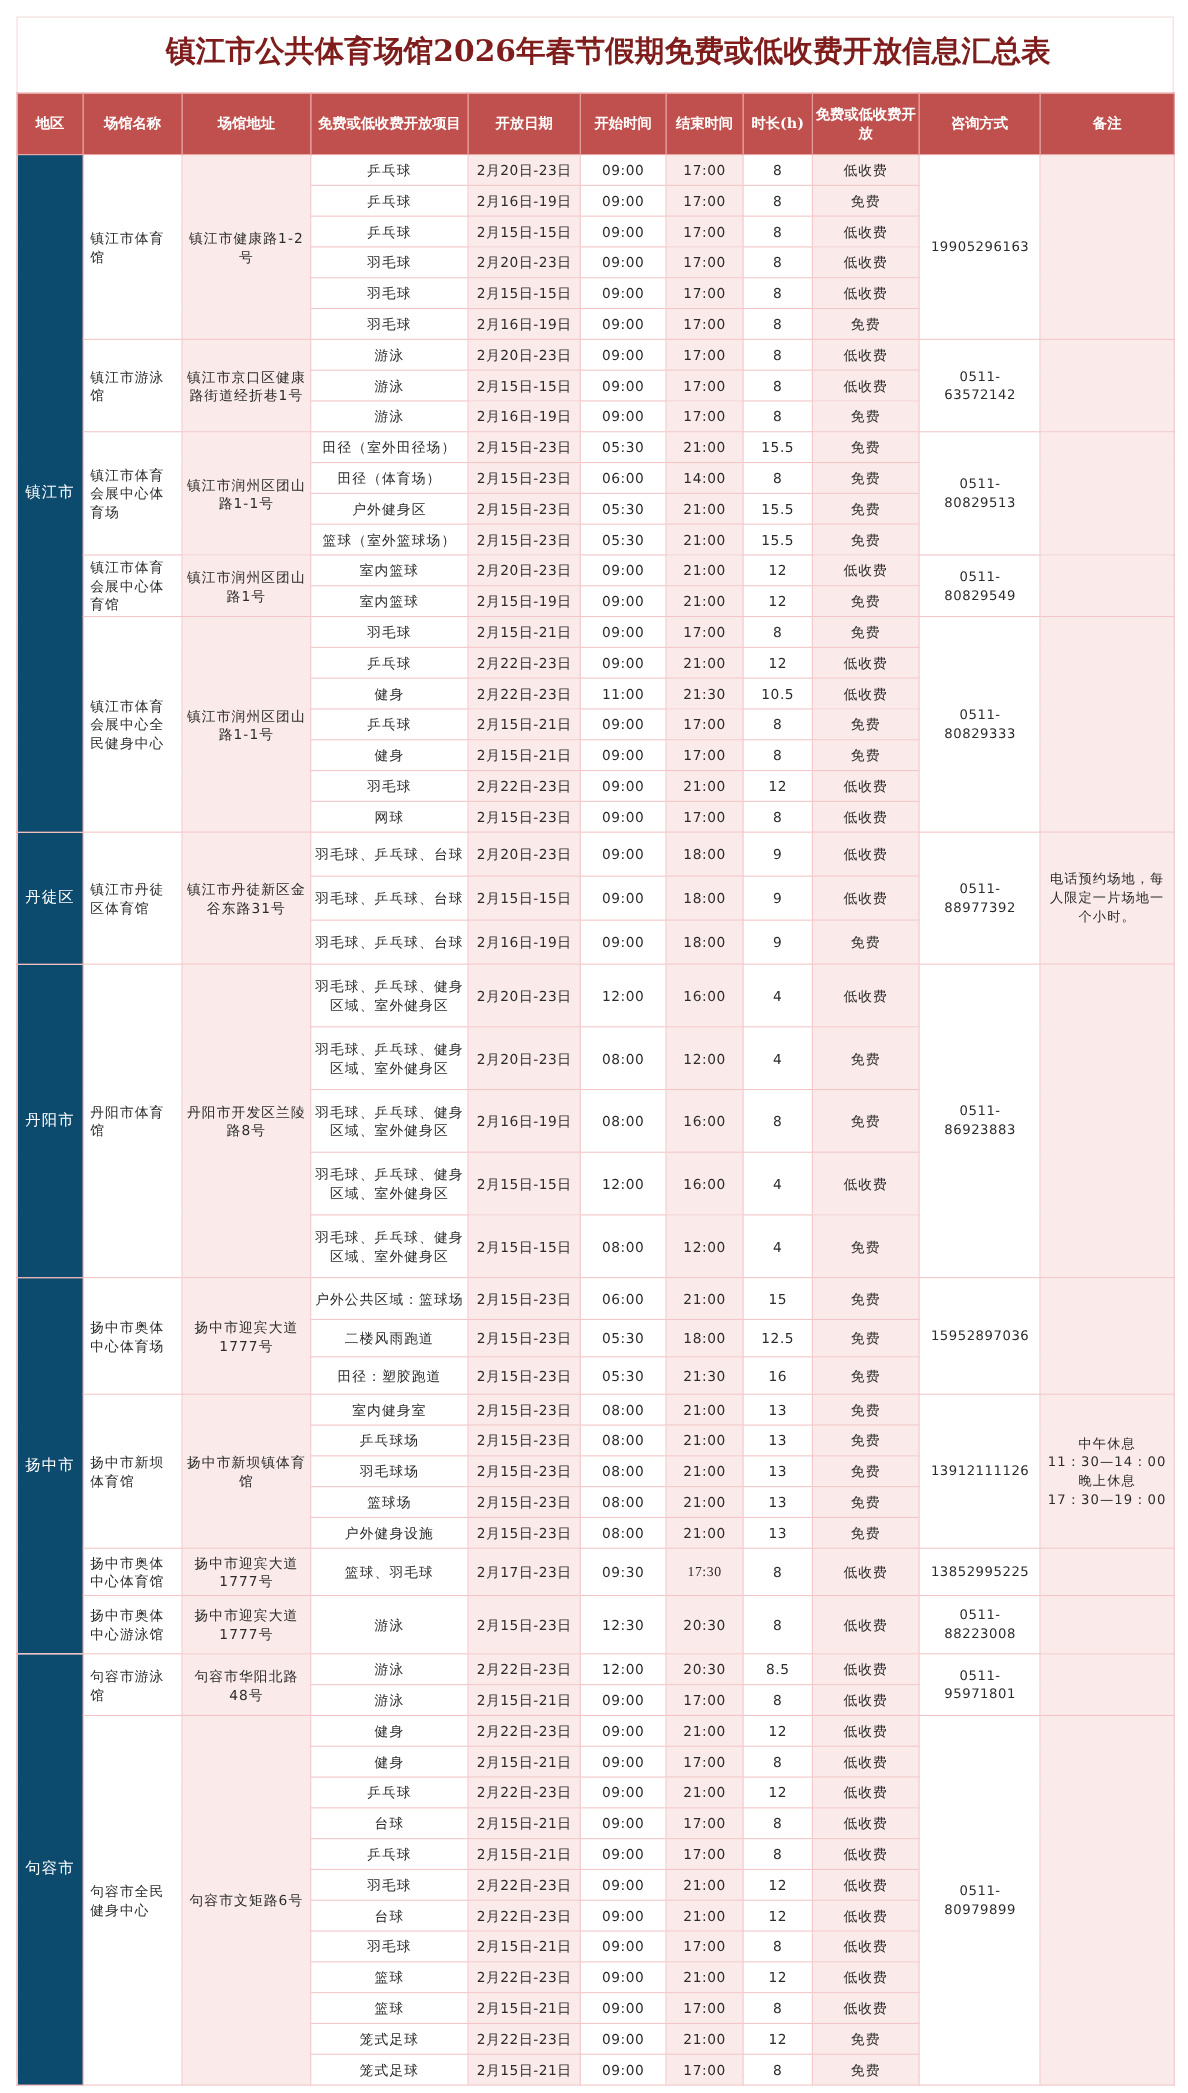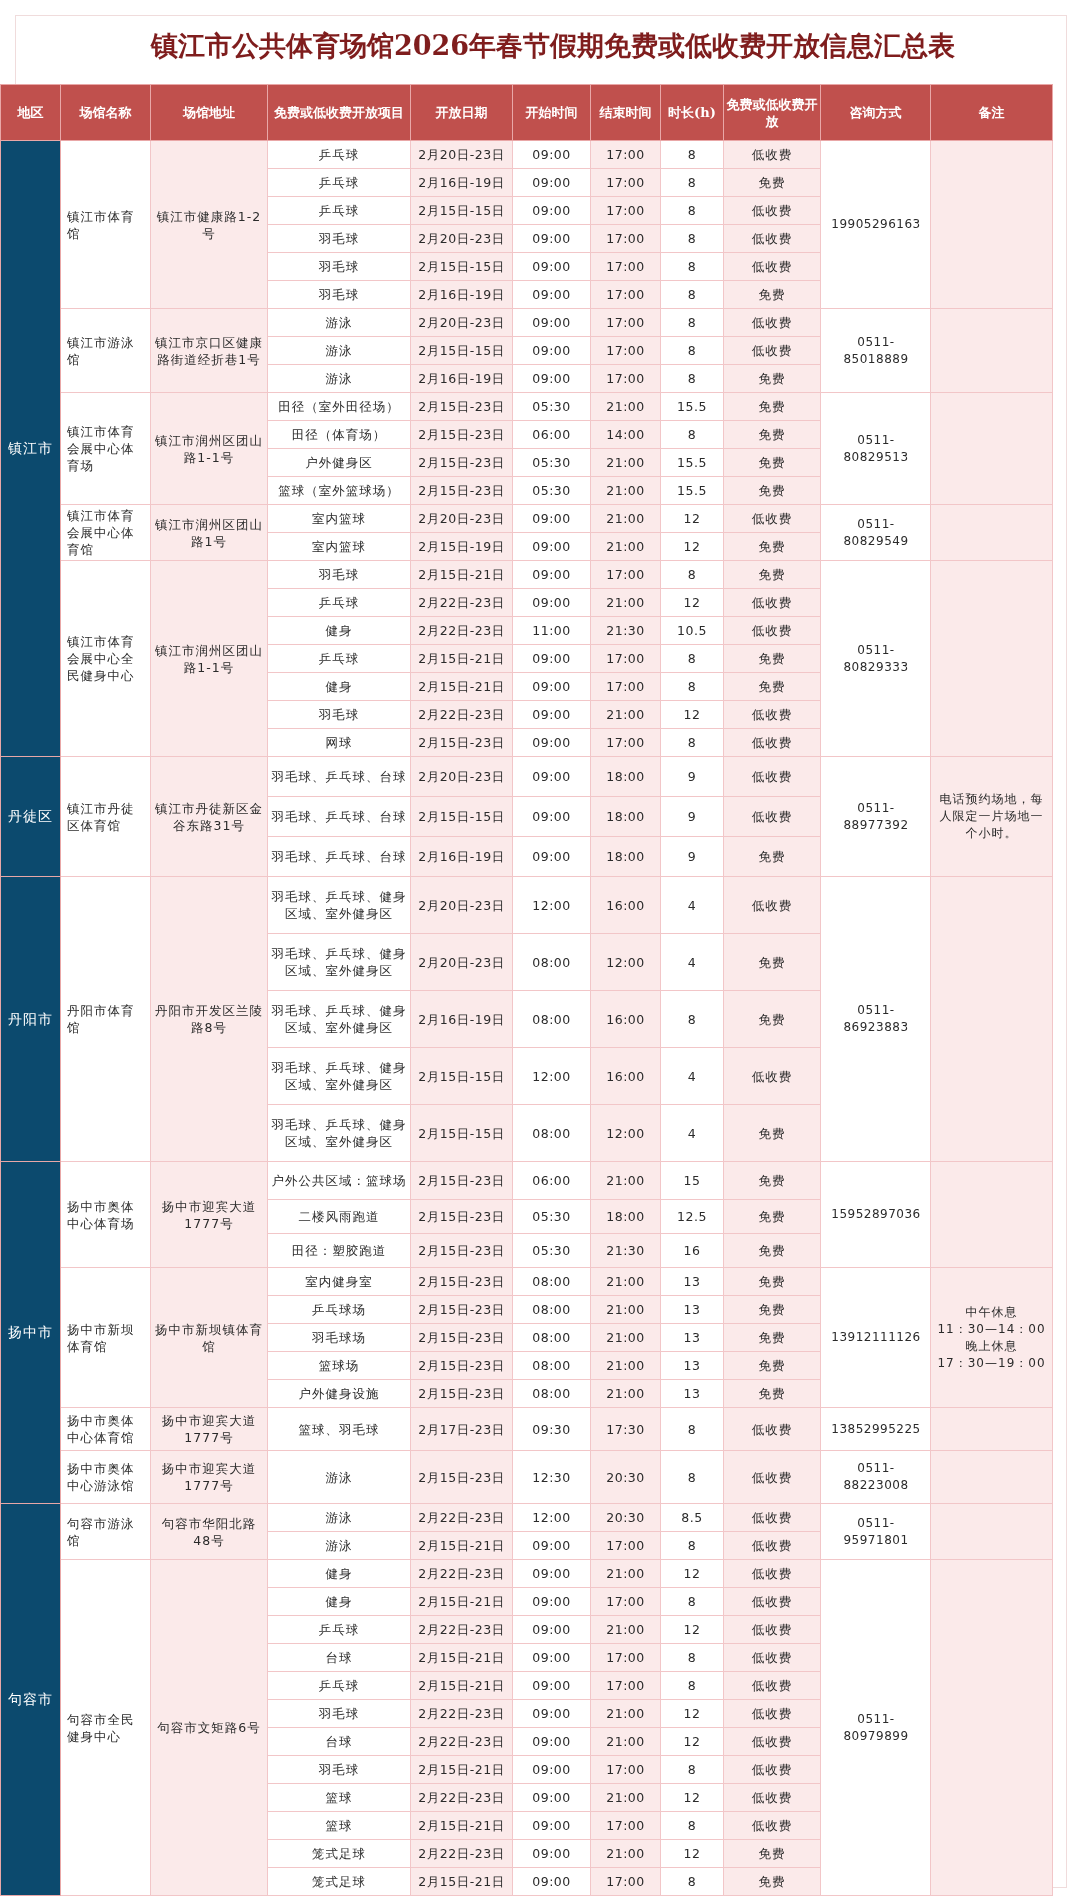--- a/index.html
+++ b/index.html
@@ -3,21 +3,21 @@
 <meta charset="utf-8">
 <style>
   html, body { margin:0; padding:0; background:#ffffff; }
   body { width:1080px; height:1903px; position:relative; overflow:hidden;
          font-family:"DejaVu Sans", "Liberation Sans", sans-serif; color:#2b2b2b; }
   .frame { position:absolute; left:15px; top:15px; width:1052px; height:1873px;
            border:1px solid #f0dcdc; box-sizing:border-box; }
   .title { position:absolute; left:15px; top:28px; width:1052px; text-align:center;
            font-family:"DejaVu Serif", "Liberation Serif", serif; font-weight:bold;
            font-size:27px; color:#7f1d1d; letter-spacing:0px;margin-left:12px; }
-  table { position:absolute; left:0; top:84px; width:1052px; border-collapse:collapse;
+  table { position:absolute; left:15px; top:84px; width:1052px; border-collapse:collapse;
           table-layout:fixed; }
   th { background:#c0504d; color:#fff; font-weight:bold; font-size:13px; height:55px;
        border:1px solid #e9a7a7; padding:0 2px; line-height:17px;
        font-family:"DejaVu Serif", "Liberation Serif", serif; }
   td { border:1px solid #f2c6c8; font-size:12.5px; text-align:center; vertical-align:middle;
        padding:0 3px; line-height:17px; letter-spacing:1px; overflow:hidden; }
   td.region { background:#0c4a6e; color:#fff; font-weight:normal; font-size:14px;
               border-color:#e9a7a7; }
   td.c-name, td.c-item, td.c-start, td.c-dur, td.c-contact { background:#ffffff; }
   td.c-addr, td.c-date, td.c-end, td.c-fee, td.c-note { background:#fbeaea; }
@@ -120,21 +120,21 @@
       </tr>
       <tr class="h28">
         <td class="c-name" rowspan="3">镇江市游泳馆</td>
         <td class="c-addr" rowspan="3">镇江市京口区健康路街道经折巷1号</td>
         <td class="c-item">游泳</td>
         <td class="c-date">2月20日-23日</td>
         <td class="c-start">09:00</td>
         <td class="c-end">17:00</td>
         <td class="c-dur">8</td>
         <td class="c-fee">低收费</td>
-        <td class="c-contact" rowspan="3">0511-85018889</td>
+        <td class="c-contact" rowspan="3">0511-63572142</td>
         <td class="c-note" rowspan="3"></td>
       </tr>
       <tr class="h28">
         <td class="c-item">游泳</td>
         <td class="c-date">2月15日-15日</td>
         <td class="c-start">09:00</td>
         <td class="c-end">17:00</td>
         <td class="c-dur">8</td>
         <td class="c-fee">低收费</td>
       </tr>
@@ -413,21 +413,21 @@
         <td class="c-end">21:00</td>
         <td class="c-dur">13</td>
         <td class="c-fee">免费</td>
       </tr>
       <tr class="h28">
         <td class="c-name" style="height: 42px;">扬中市奥体中心体育馆</td>
         <td class="c-addr" style="height: 42px;">扬中市迎宾大道1777号</td>
         <td class="c-item" style="height: 42px;">篮球、羽毛球</td>
         <td class="c-date" style="height: 42px;">2月17日-23日</td>
         <td class="c-start" style="height: 42px;">09:30</td>
-        <td class="c-end" style="height: 42px;">17:30</td>
+        <td class="c-end" style="height: 42px; font-family: Liberation Serif, serif;">17:30</td>
         <td class="c-dur" style="height: 42px;">8</td>
         <td class="c-fee" style="height: 42px;">低收费</td>
         <td class="c-contact" style="height: 42px;">13852995225</td>
         <td class="c-note" style="height: 42px;"></td>
       </tr>
       <tr class="h28">
         <td class="c-name" style="height: 52px;">扬中市奥体中心游泳馆</td>
         <td class="c-addr" style="height: 52px;">扬中市迎宾大道1777号</td>
         <td class="c-item" style="height: 52px;">游泳</td>
         <td class="c-date" style="height: 52px;">2月15日-23日</td>

